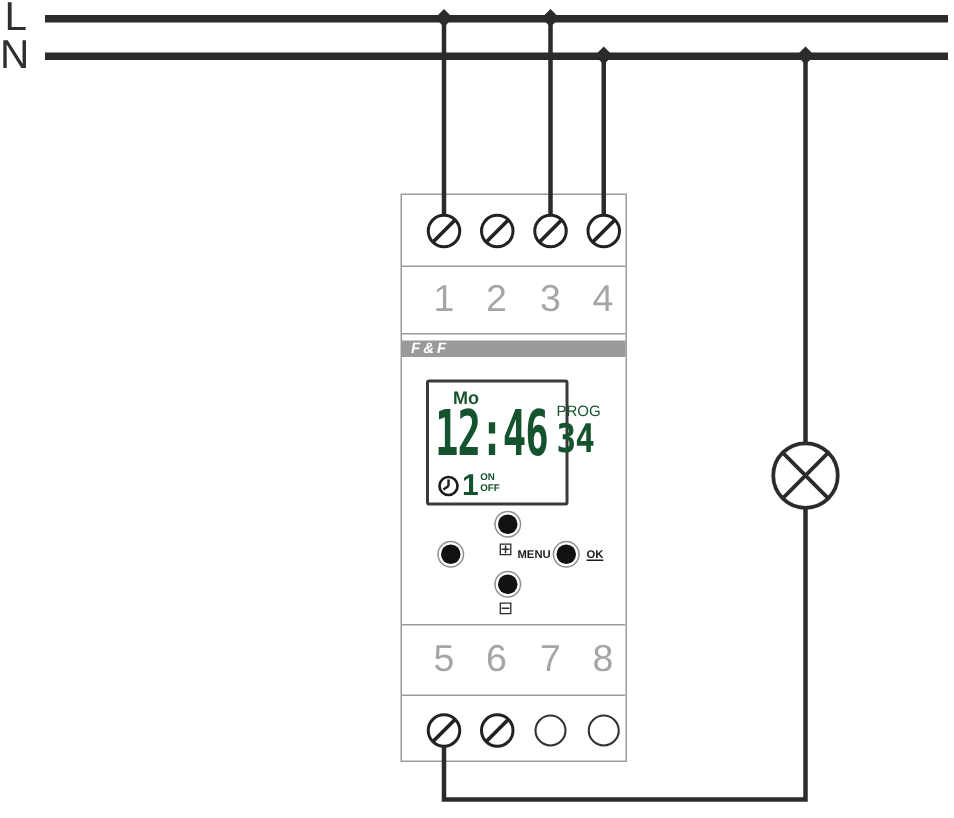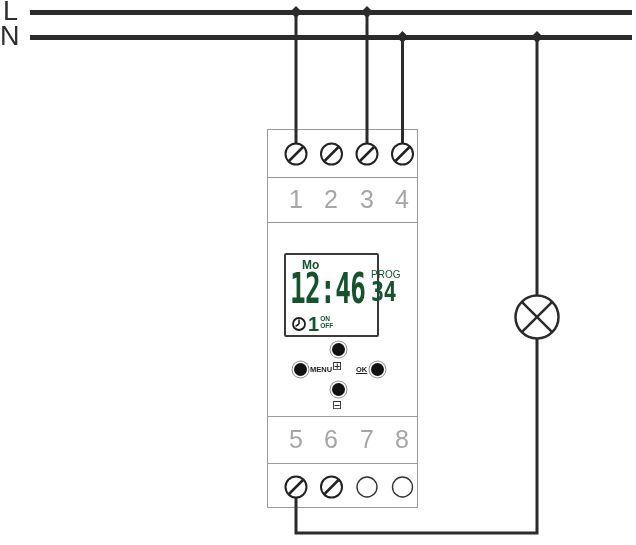--- a/index.html
+++ b/index.html
@@ -35,41 +35,42 @@
                line-height:1;letter-spacing:-1px;transform:scale(0.68,0.82);
                transform-origin:top left;margin-top:-1px;}
   .lcd-bottom{position:absolute;left:5px;top:59px;display:flex;align-items:center;}
   .lcd-ch{font-weight:bold;font-size:20px;line-height:1;margin-left:1px;}
   .lcd-onoff{display:flex;flex-direction:column;font-weight:bold;font-size:6.5px;
              line-height:1.05;margin-left:1px;margin-top:-2px;}
 
   
   .pbtn{position:absolute;width:13px;height:13px;border-radius:50%;background:#111;
         box-shadow:0 0 0 1.5px #fff,0 0 0 2.5px #8f8f8f;}
-  .btn-label{position:absolute;font-weight:bold;font-size:7.5px;color:#1c1c1c;line-height:1;}
+  .btn-label{position:absolute;font-weight:bold;font-size:7.5px;color:#1c1c1c;line-height:1;margin-left:35px;}
   .sq-icon{position:absolute;font-size:12px;line-height:1;color:#2c2c2c;
            font-family:"DejaVu Sans",sans-serif;}
 </style>
 </head>
 <body>
 
 <div id="canvas">
 
   <div class="rail-label" style="left:3px;top:-2px;">L</div>
   <div class="rail-label" style="left:0px;top:23px;">N</div>
 
   <div class="rail" style="top:10px;"></div>
   <div class="rail" style="top:35px;"></div>
 
   <div class="device">
     <div class="divider" style="top:46.5px;"></div>
     <div class="divider" style="top:91.5px;"></div>
     <div class="divider" style="top:285.5px;"></div>
     <div class="divider" style="top:332.5px;"></div>
 
+    <div class="brand-band">F&amp;F</div>
 
     <div class="tnum" style="left:11px;top:57px;">1</div>
     <div class="tnum" style="left:46px;top:57px;">2</div>
     <div class="tnum" style="left:82px;top:57px;">3</div>
     <div class="tnum" style="left:117px;top:57px;">4</div>
 
     <div class="tnum" style="left:11px;top:297px;">5</div>
     <div class="tnum" style="left:46px;top:297px;">6</div>
     <div class="tnum" style="left:82px;top:297px;">7</div>
     <div class="tnum" style="left:117px;top:297px;">8</div>

